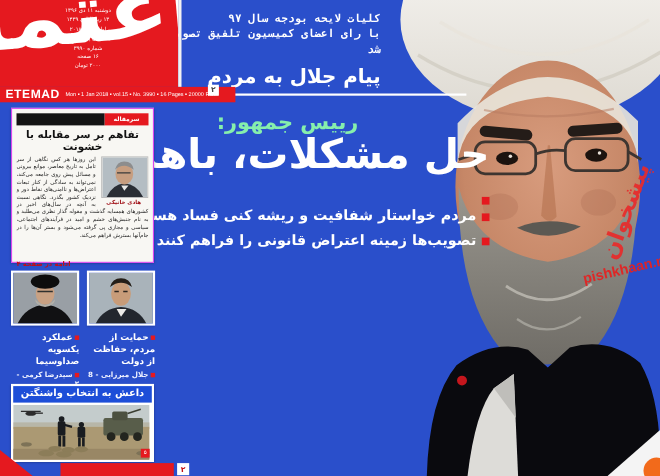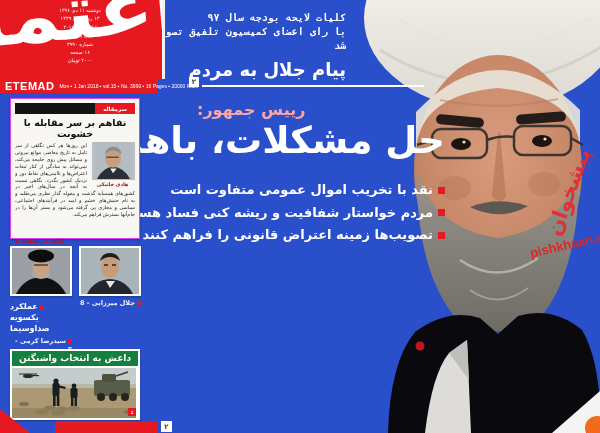--- a/index.html
+++ b/index.html
@@ -8,32 +8,32 @@
     position:relative;width:600px;height:433px;overflow:hidden;
     background:#2a4fcb;
     font-family:"DejaVu Sans",sans-serif;
   }
   
   .logo-block{position:absolute;left:0;top:0;width:162px;height:79px;background:#e5191f;overflow:hidden;z-index:4;}
   .logo-word{position:absolute;right:-10px;top:-24px;color:#fff;font-size:76px;font-weight:bold;line-height:1;transform:rotate(-5deg) scaleX(1.08);transform-origin:center;}
   .logo-dates{position:absolute;left:54px;top:6px;width:52px;color:#fff;font-size:5px;line-height:8.4px;text-align:center;direction:rtl;z-index:2;}
   .logo-dates span{display:block;}
   .logo-divider{position:absolute;left:162px;top:0;width:3px;height:79px;background:#f2f2f2;z-index:4;}
-  .etemad-bar{position:absolute;left:0;top:79px;width:158px;height:14px;background:#e5191f;display:flex;align-items:center;padding:0 5px;gap:5px;z-index:4;}
+  .etemad-bar{position:absolute;left:0;top:79px;width:214px;height:14px;background:#e5191f;display:flex;align-items:center;padding:0 5px;gap:5px;z-index:4;}
   .etemad-latin{color:#fff;font-size:11px;font-weight:bold;letter-spacing:.5px;font-family:"Liberation Sans",sans-serif;}
   .etemad-info{color:#fff;font-size:5px;white-space:nowrap;font-family:"Liberation Sans",sans-serif;}
   .badge{background:#fff;color:#444;font-size:7px;font-weight:bold;display:flex;align-items:center;justify-content:center;}
   .masthead-badge{position:absolute;left:189px;top:77px;width:10px;height:10px;z-index:4;}
   .top-rule{position:absolute;left:202px;top:85px;width:222px;height:2px;background:#fff;z-index:3;}
   
   .top-story{position:absolute;right:254px;top:12px;width:200px;direction:rtl;text-align:right;color:#fff;z-index:3;}
   .top-story .k1,.top-story .k2{font-size:10px;font-weight:bold;line-height:14px;font-family:Liberation Mono, monospace;}
   .top-story .t{font-size:18px;font-weight:bold;margin-top:5px;}
   
-  .lead-kicker{position:absolute;left:197px;top:100px;color:#fca5a5;font-size:16px;font-weight:bold;direction:rtl;z-index:3;}
+  .lead-kicker{position:absolute;left:197px;top:100px;color:#86efac;font-size:19px;font-weight:bold;direction:rtl;z-index:3;}
   .lead-headline{position:absolute;right:155px;top:110px;color:#fff;font-size:37px;font-weight:bold;white-space:nowrap;direction:rtl;z-index:3;line-height:62px;}
   .lead-bullets{position:absolute;right:155px;top:179px;direction:rtl;z-index:3;list-style:none;margin:0;padding:0;}
   .lead-bullets li{display:flex;align-items:center;gap:5px;color:#fff;font-size:13px;font-weight:bold;line-height:22.5px;white-space:nowrap;}
   .sq{display:inline-block;width:7px;height:7px;background:#e5191f;flex:0 0 auto;}
   
   .editorial{position:absolute;left:10px;top:98px;width:130px;height:141px;background:#f8f7f3;border:1px solid #d946ef;box-shadow:0 1px 2px rgba(0,0,0,.35);padding:4px;direction:rtl;z-index:3;}
   .ed-head{display:flex;height:11px;}
   .ed-label{width:40px;background:#e5191f;color:#fff;font-size:5.5px;font-weight:bold;display:flex;align-items:center;justify-content:center;}
   .ed-blackbar{flex:1;background:#141414;}
   .ed-title{font-size:9.5px;font-weight:bold;color:#111;text-align:center;margin-top:3px;}
@@ -41,26 +41,26 @@
   .ed-photo{float:right;width:45px;margin:0 0 2px 3px;}
   .ed-photo svg{display:block;border:1px solid #bbb;}
   .ed-author{font-size:5px;font-weight:bold;color:#a01118;text-align:center;margin-top:1px;}
   .ed-body{font-size:5px;line-height:6.9px;color:#1c1c1c;text-align:justify;}
   .ed-cont{font-size:6px;font-weight:bold;color:#c40d12;text-align:left;margin-top:2px;}
   
   .teasers{position:absolute;left:10px;top:246px;width:131px;display:flex;gap:7px;direction:rtl;z-index:3;}
   .teaser{width:62px;}
   .teaser-photo{border:2px solid #fff;box-shadow:0 1px 2px rgba(0,0,0,.3);}
   .teaser-photo svg{display:block;}
-  .t-title{margin-top:5px;color:#fff;font-size:8px;font-weight:bold;line-height:11px;direction:rtl;text-align:left;}
+  .t-title{margin-top:5px;color:#fff;font-size:8px;font-weight:bold;line-height:11px;direction:rtl;text-align:right;}
   .t-title .sq,.t-byline .sq{width:4px;height:4px;margin-left:2px;}
   .t-byline{margin-top:3px;color:#eef1ff;font-size:6.5px;font-weight:bold;direction:rtl;text-align:right;}
   
   .isis-box{position:absolute;left:10px;top:349px;width:130px;background:#fff;padding:2px;box-shadow:0 1px 2px rgba(0,0,0,.35);z-index:3;}
-  .isis-head{background:#15803d;color:#fff;font-size:9px;font-weight:bold;text-align:center;line-height:15px;height:15px;direction:rtl;}
+  .isis-head{background:#1d4ed8;color:#fff;font-size:9px;font-weight:bold;text-align:center;line-height:15px;height:15px;direction:rtl;}
   .isis-photo{position:relative;margin-top:2px;}
   .isis-photo svg{display:block;}
   .isis-badge{position:absolute;right:2px;bottom:2px;width:8px;height:8px;background:#e5191f;color:#fff;font-size:5px;display:flex;align-items:center;justify-content:center;}
   
   .bottom-ticker{position:absolute;left:55px;top:421px;width:103px;height:12px;background:#e5191f;z-index:3;}
   .ticker-badge{position:absolute;left:161px;top:421px;width:11px;height:11px;color:#c40d12;z-index:3;}
   .corner-red{position:absolute;left:0;bottom:0;width:0;height:0;border-bottom:24px solid #e5191f;border-right:30px solid transparent;z-index:5;}
   .corner-curl{position:absolute;right:0;bottom:0;width:48px;height:42px;background:#f4f4f4;clip-path:polygon(100% 0,0 100%,100% 100%);z-index:6;}
   .curl-dot{position:absolute;right:-9px;bottom:-7px;width:24px;height:24px;border-radius:50%;background:#f26a1b;z-index:7;}
   
@@ -157,21 +157,20 @@
     <div class="k1">کلیات لایحه بودجه سال ۹۷</div>
     <div class="k2">با رای اعضای کمیسیون تلفیق تصویب شد</div>
     <div class="t">پیام جلال به مردم</div>
   </div>
 
   <div class="lead-kicker">رییس جمهور:</div>
   <div class="lead-headline">حل مشکلات، باهم</div>
   <ul class="lead-bullets">
     <li>
         <span class="sq"></span>
-        <span>نقد با تخریب اموال عمومی متفاوت است</span>
       </li>
     <li>
         <span class="sq"></span>
         <span>مردم خواستار شفافیت و ریشه کنی فساد هستند</span>
       </li>
     <li>
         <span class="sq"></span>
         <span>تصویب‌ها زمینه اعتراض قانونی را فراهم کنند</span>
       </li>
   </ul>
@@ -204,20 +203,21 @@
       <div class="teaser-photo">
         <svg width="58" height="46" viewBox="0 0 58 46">
           <rect width="58" height="46" fill="#a9b3ba"></rect>
           <path d="M6,46 Q13,32 29,31 Q45,32 52,46 Z" fill="#22262d"></path>
           <path d="M25,33 L29,40 L34,33 Z" fill="#eceae6"></path>
           <ellipse cx="29" cy="19" rx="9" ry="11" fill="#c89c79"></ellipse>
           <path d="M19,13 Q21,5 29,5 Q37,5 39,13 Q34,9 29,9 Q24,9 19,13 Z" fill="#241e18"></path>
           <path d="M23,17 H27 M31,17 H35" stroke="#2d2620" stroke-width="1.4"></path>
         </svg>
       </div>
+      <div class="t-title"><span class="sq"></span><span>حمایت از مردم، حفاظت از دولت</span></div>
       <div class="t-byline"><span class="sq"></span><span>جلال میرزایی - 8</span></div>
     </div>
     <div class="teaser">
       <div class="teaser-photo">
         <svg width="58" height="46" viewBox="0 0 58 46">
           <rect width="58" height="46" fill="#999fa5"></rect>
           <path d="M4,46 Q12,30 29,29 Q46,30 54,46 Z" fill="#111113"></path>
           <ellipse cx="29" cy="19" rx="8.5" ry="10" fill="#c9a183"></ellipse>
           <path d="M20,24 Q29,34 38,24 Q38,30 29,31 Q20,30 20,24 Z" fill="#b3b0a8"></path>
           <ellipse cx="29" cy="8" rx="13" ry="6.5" fill="#0d0d0d"></ellipse>

